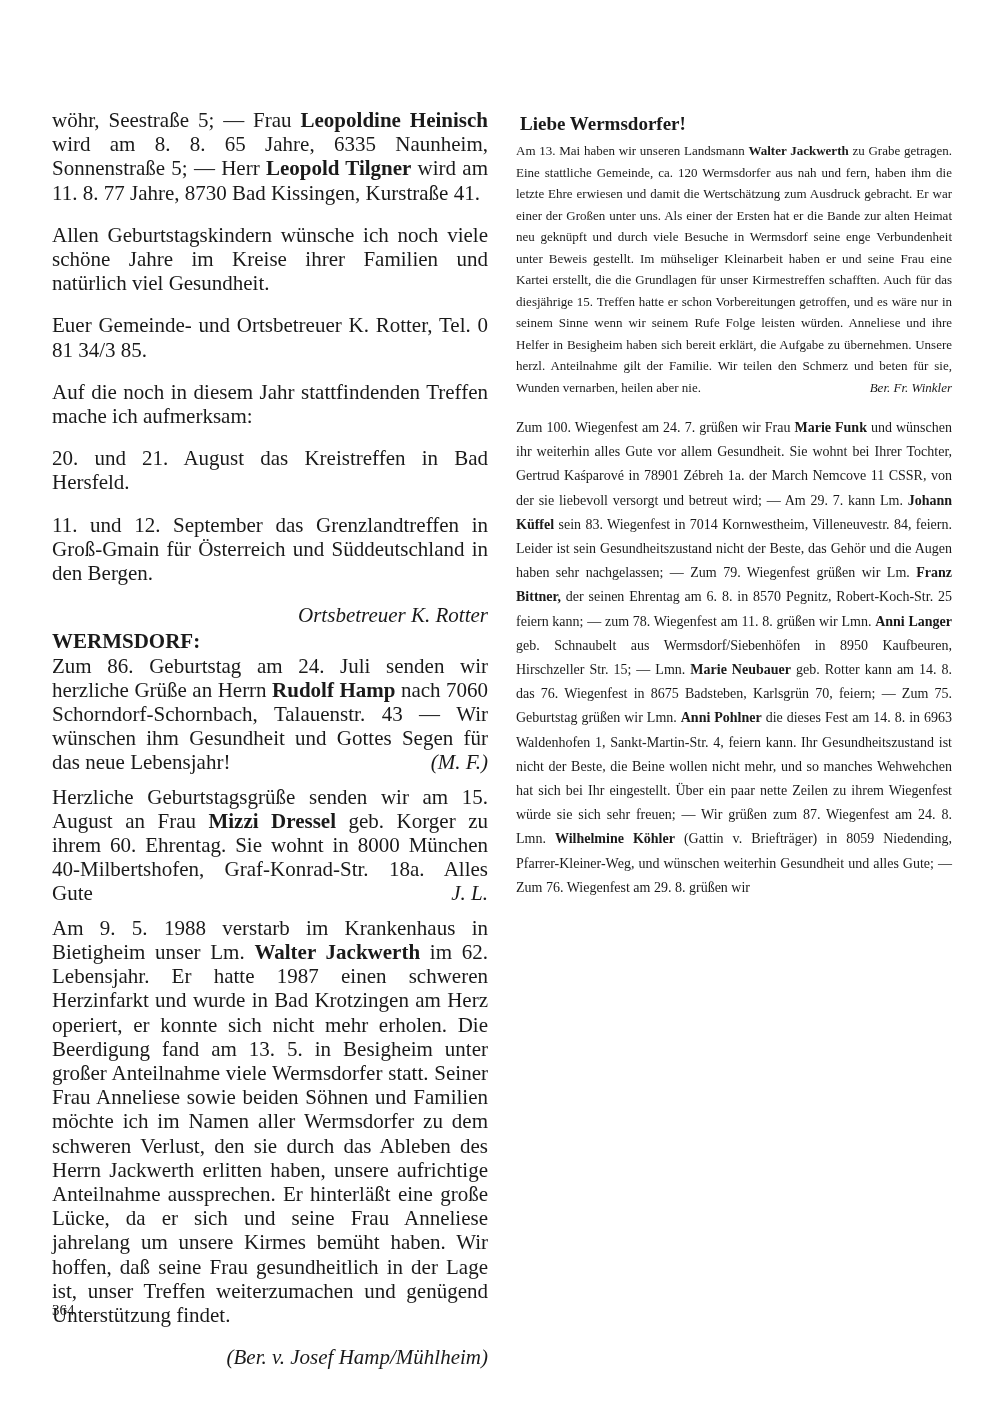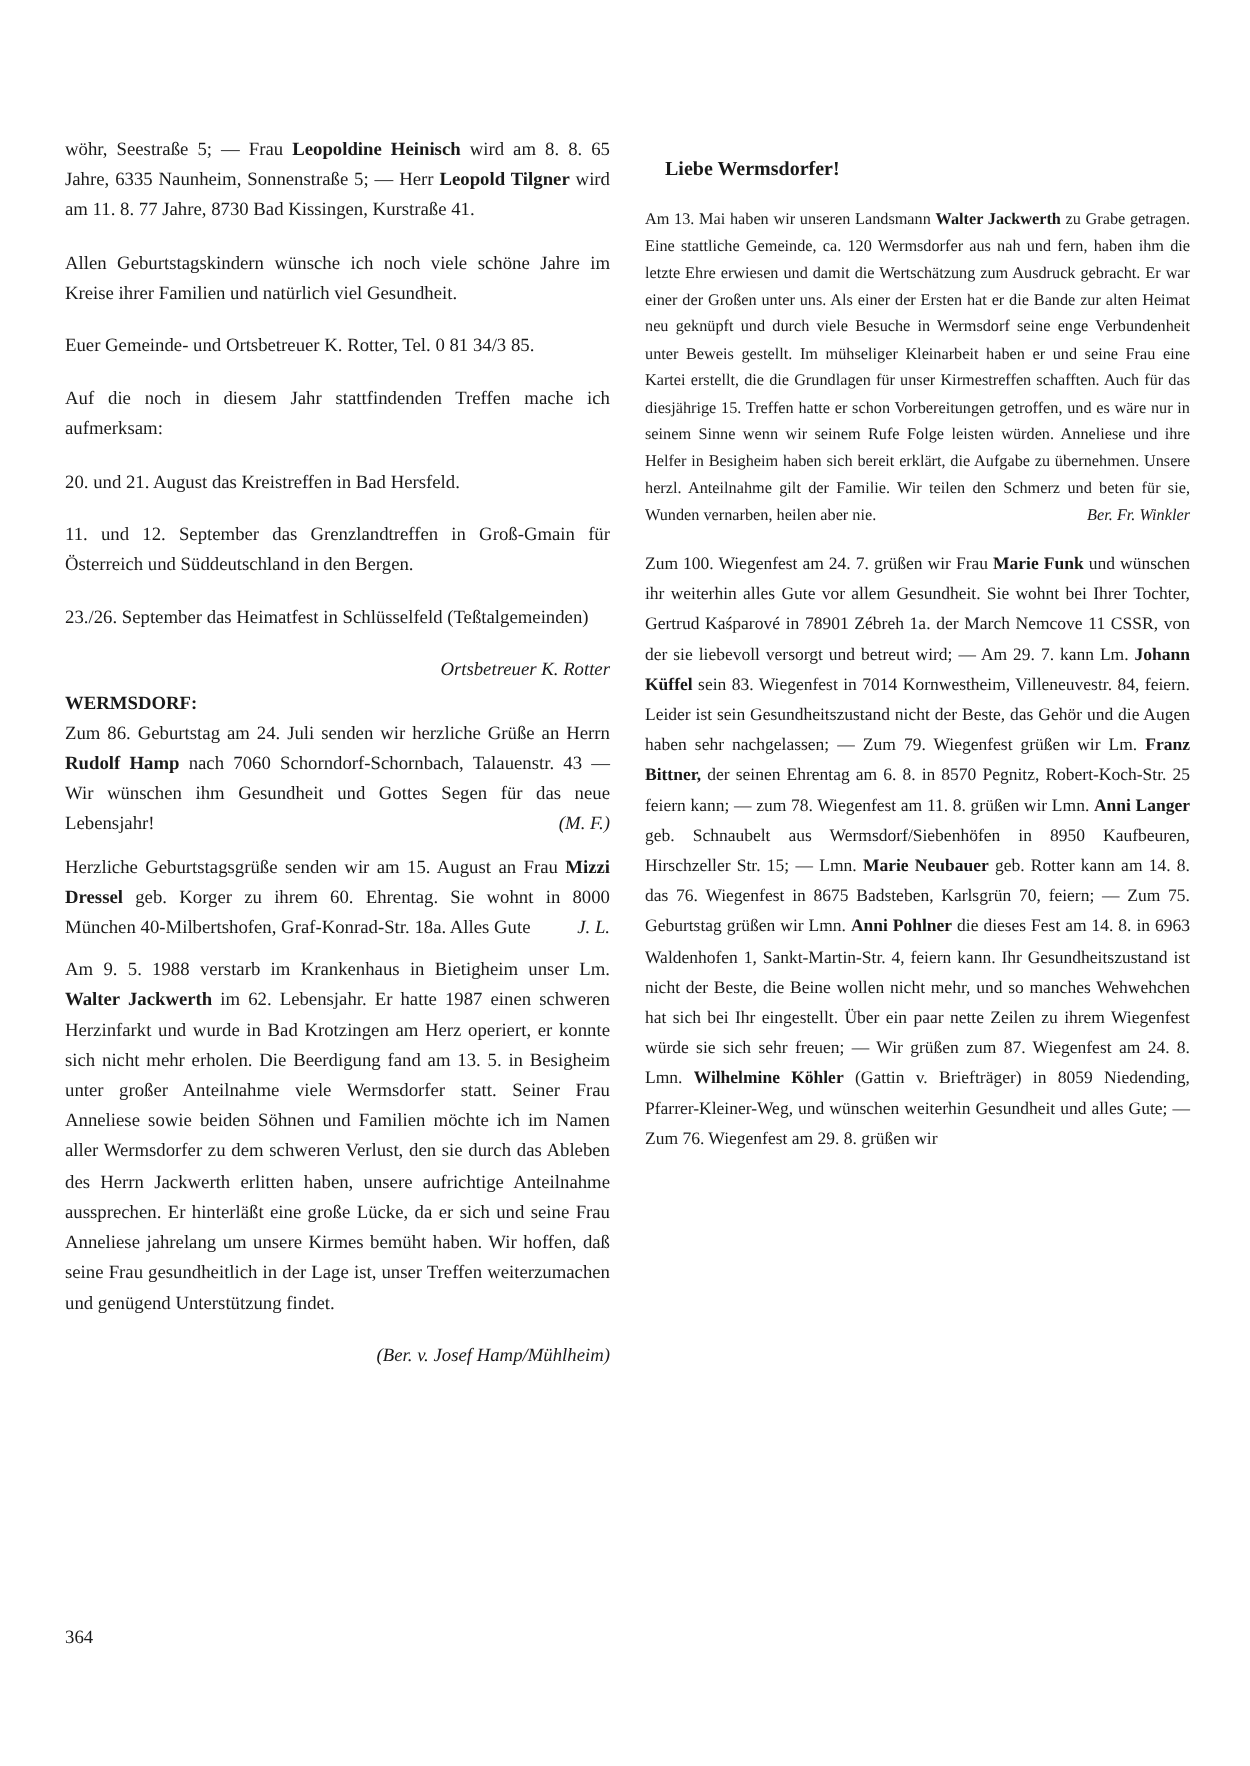--- a/index.html
+++ b/index.html
@@ -1,44 +1,43 @@
 <!DOCTYPE html>
 <html><head>
 <meta charset="utf-8">
 <style>
   html, body { margin: 0; padding: 0; background: #ffffff; }
   body { width: 1000px; height: 1413px; position: relative; overflow: hidden; color: #1a1a1a; font-family: "Liberation Serif", "DejaVu Serif", serif; }
   .col { position: absolute; top: 108px; text-align: justify; }
-  .col-left { left: 52px; width: 436px; font-size: 15px; line-height: 24.2px; }
+  .col-left { left: 52px; width: 436px; font-size: 21px; line-height: 24.2px; }
   .col-right { left: 516px; width: 436px; }
   .para { margin: 0; }
   .para + .para { margin-top: 18px; }
   .gap { margin-top: 10px !important; }
   .sig { text-align: right; font-style: italic; }
   .inline-sig { float: right; font-style: italic; }
   .heading { font-weight: bold; margin: 2px 0 0 0; }
   b { font-weight: bold; }
   .small { font-size: 13px; line-height: 21.5px; }
   .big { font-size: 14px; line-height: 24.2px; }
-  .right-heading { font-weight: bold; font-size: 16px; line-height: 24px; margin: 16px; }
+  .right-heading { font-weight: bold; font-size: 19px; line-height: 24px; margin: 4px; }
   .right-block2 { margin-top: 18px !important; }
   .page-number { position: absolute; left: 52px; top: 1302px; font-size: 15px; }
   .clearfix::after { content: ""; display: table; clear: both; }
 </style>
 </head>
 <body>
 
 <div class="col col-left">
   <p class="para"><span>wöhr, Seestraße 5; — Frau </span><b>Leopoldine Heinisch</b><span> wird am 8. 8. 65 Jahre, 6335 Naunheim, Sonnenstraße 5; — Herr </span><b>Leopold Tilgner</b><span> wird am 11. 8. 77 Jahre, 8730 Bad Kissingen, Kurstraße 41.</span></p>
   <p class="para">Allen Geburtstagskindern wünsche ich noch viele schöne Jahre im Kreise ihrer Familien und natürlich viel Gesundheit.</p>
   <p class="para">Euer Gemeinde- und Ortsbetreuer K. Rotter, Tel. 0 81 34/3 85.</p>
   <p class="para">Auf die noch in diesem Jahr stattfindenden Treffen mache ich aufmerksam:</p>
   <p class="para">20. und 21. August das Kreistreffen in Bad Hersfeld.</p>
   <p class="para">11. und 12. September das Grenzlandtreffen in Groß-Gmain für Österreich und Süddeutschland in den Bergen.</p>
-  <p class="para">23./26. September das Heimatfest in Schlüsselfeld (Teßtalgemeinden)</p>
   <p class="para sig">Ortsbetreuer K. Rotter</p>
   <p class="heading">WERMSDORF:</p>
   <p class="para clearfix"><span>Zum 86. Geburtstag am 24. Juli senden wir herzliche Grüße an Herrn </span><b>Rudolf Hamp</b><span> nach 7060 Schorndorf-Schornbach, Talauenstr. 43 — Wir wünschen ihm Gesundheit und Gottes Segen für das neue Lebensjahr!</span><span class="inline-sig">(M. F.)</span></p>
   <p class="para clearfix gap"><span>Herzliche Geburtstagsgrüße senden wir am 15. August an Frau </span><b>Mizzi Dressel</b><span> geb. Korger zu ihrem 60. Ehrentag. Sie wohnt in 8000 München 40-Milbertshofen, Graf-Konrad-Str. 18a. Alles Gute</span><span class="inline-sig">J. L.</span></p>
   <p class="para gap"><span>Am 9. 5. 1988 verstarb im Krankenhaus in Bietigheim unser Lm. </span><b>Walter Jackwerth</b><span> im 62. Lebensjahr. Er hatte 1987 einen schweren Herzinfarkt und wurde in Bad Krotzingen am Herz operiert, er konnte sich nicht mehr erholen. Die Beerdigung fand am 13. 5. in Besigheim unter großer Anteilnahme viele Wermsdorfer statt. Seiner Frau Anneliese sowie beiden Söhnen und Familien möchte ich im Namen aller Wermsdorfer zu dem schweren Verlust, den sie durch das Ableben des Herrn Jackwerth erlitten haben, unsere aufrichtige Anteilnahme aussprechen. Er hinterläßt eine große Lücke, da er sich und seine Frau Anneliese jahrelang um unsere Kirmes bemüht haben. Wir hoffen, daß seine Frau gesundheitlich in der Lage ist, unser Treffen weiterzumachen und genügend Unterstützung findet.</span></p>
   <p class="para sig">(Ber. v. Josef Hamp/Mühlheim)</p>
 </div>
 
 <div class="col col-right">
   <p class="right-heading">Liebe Wermsdorfer!</p>

